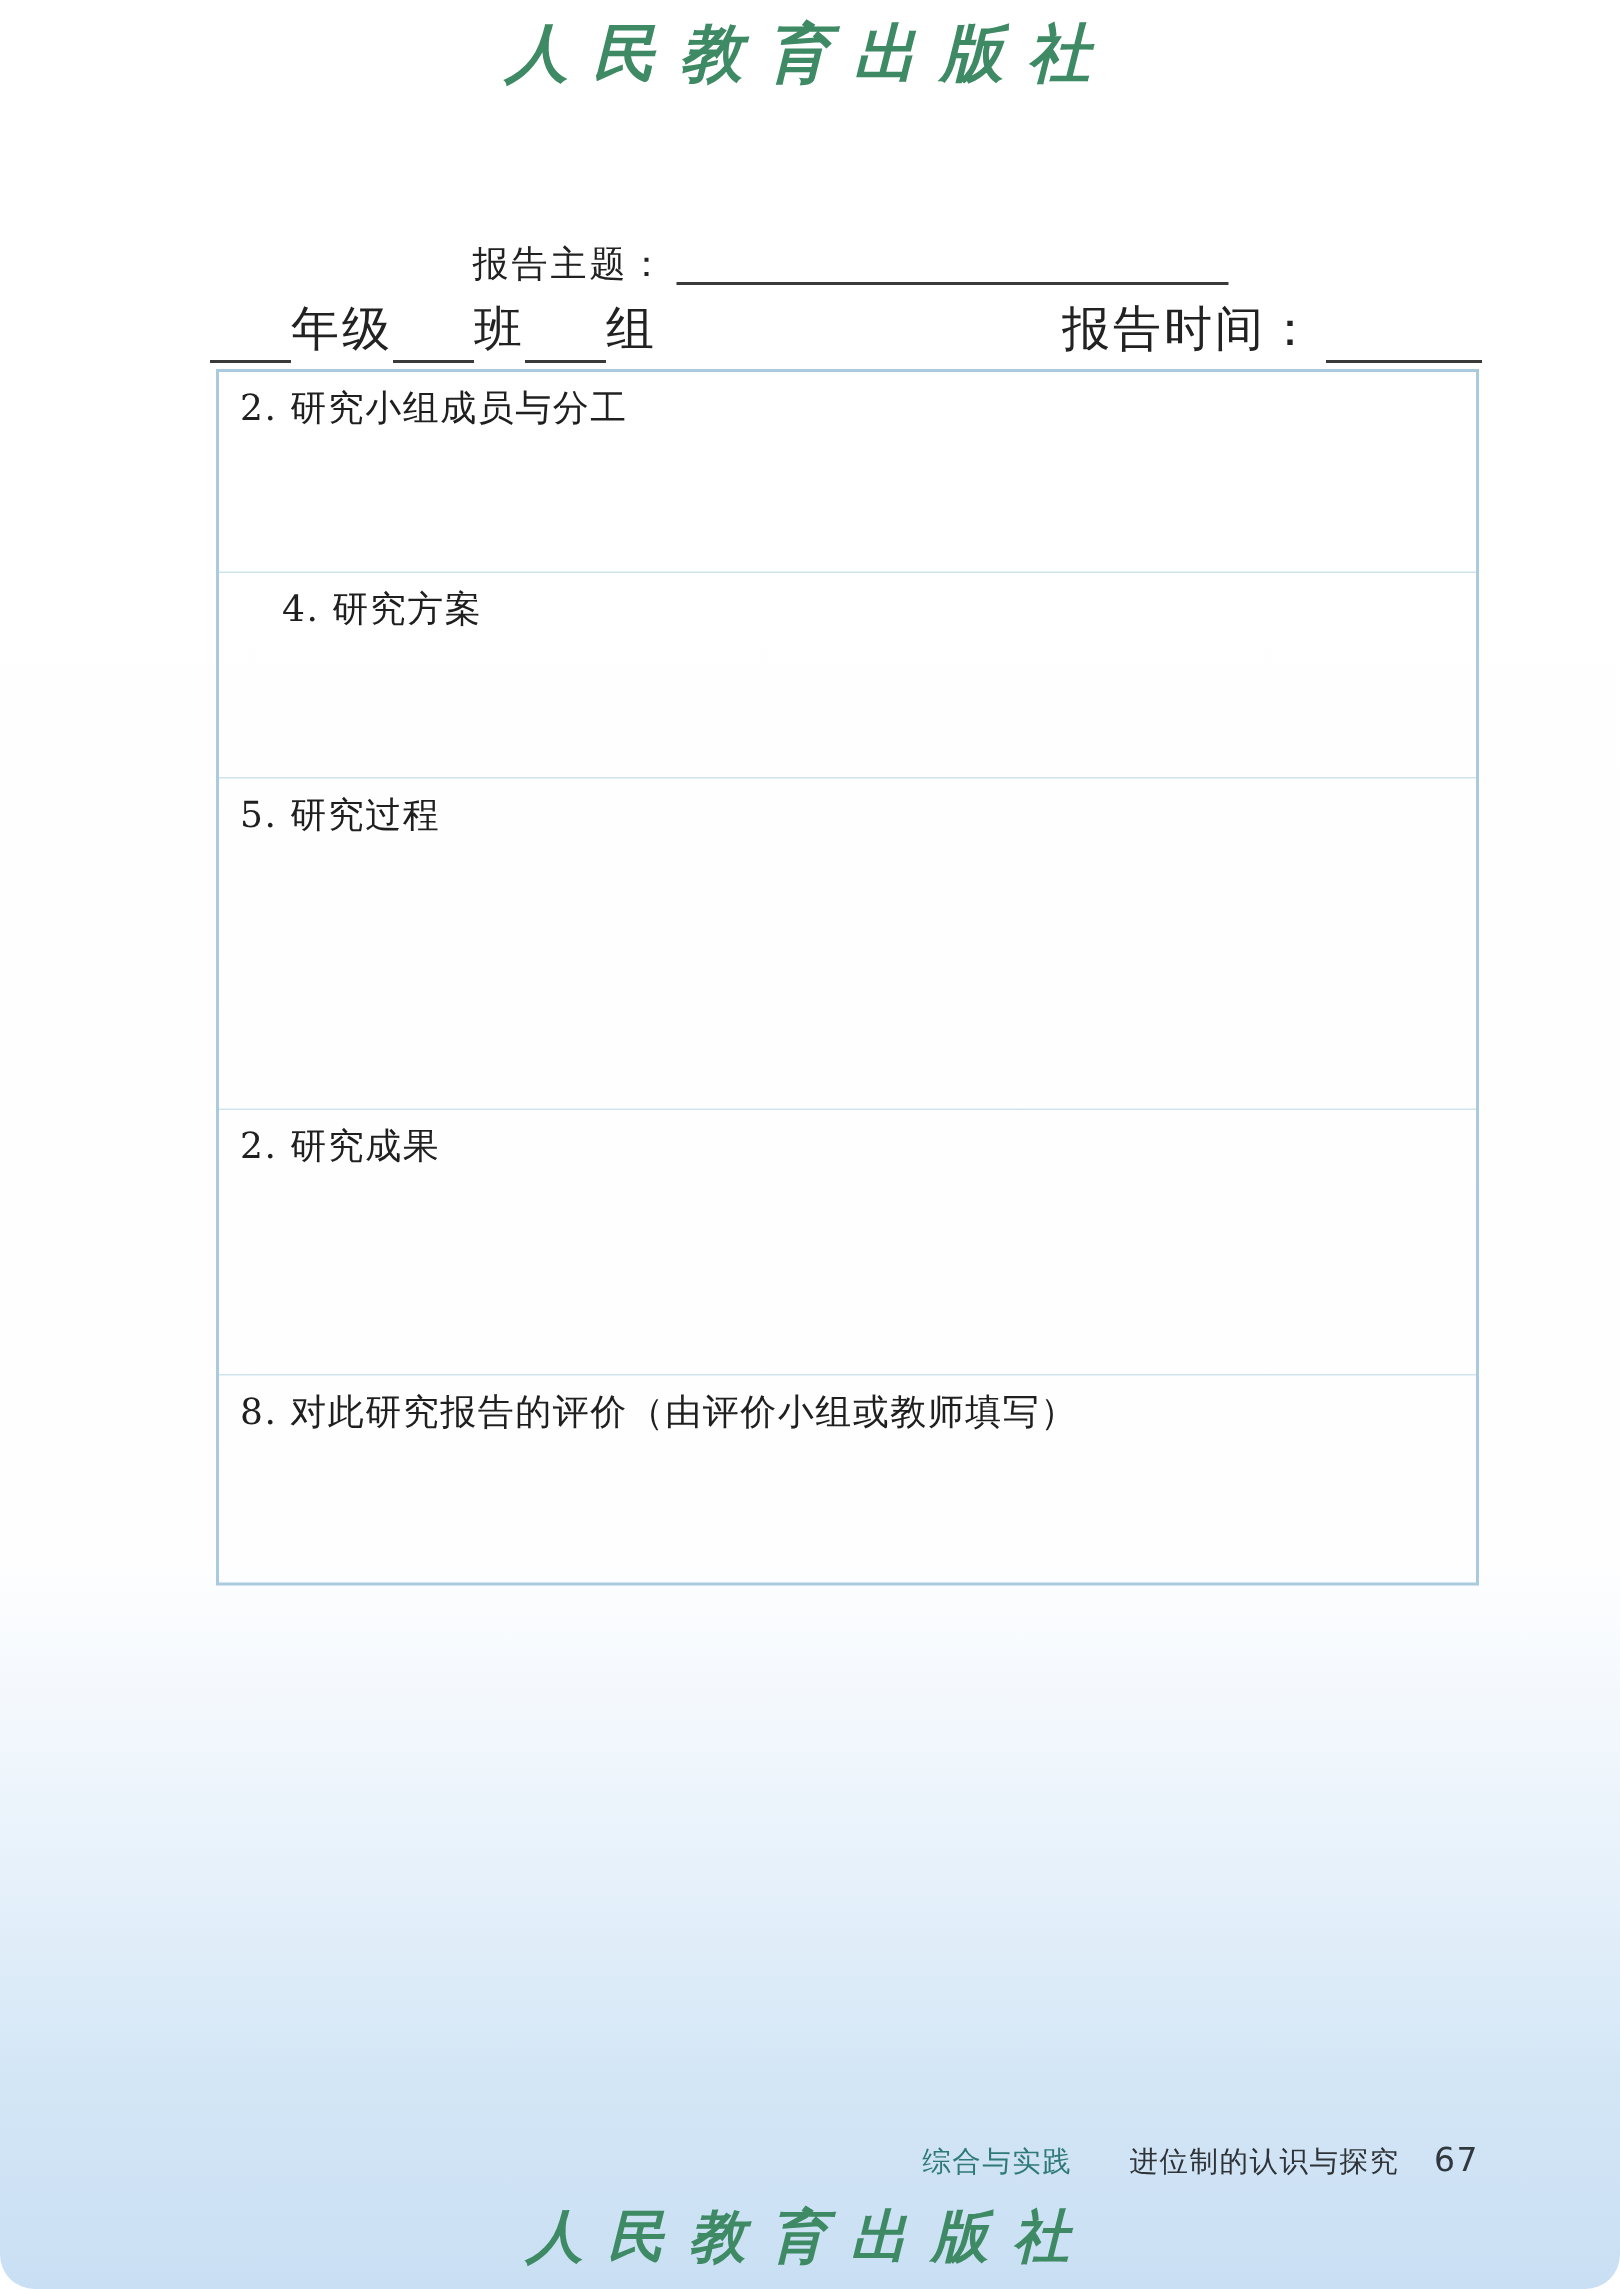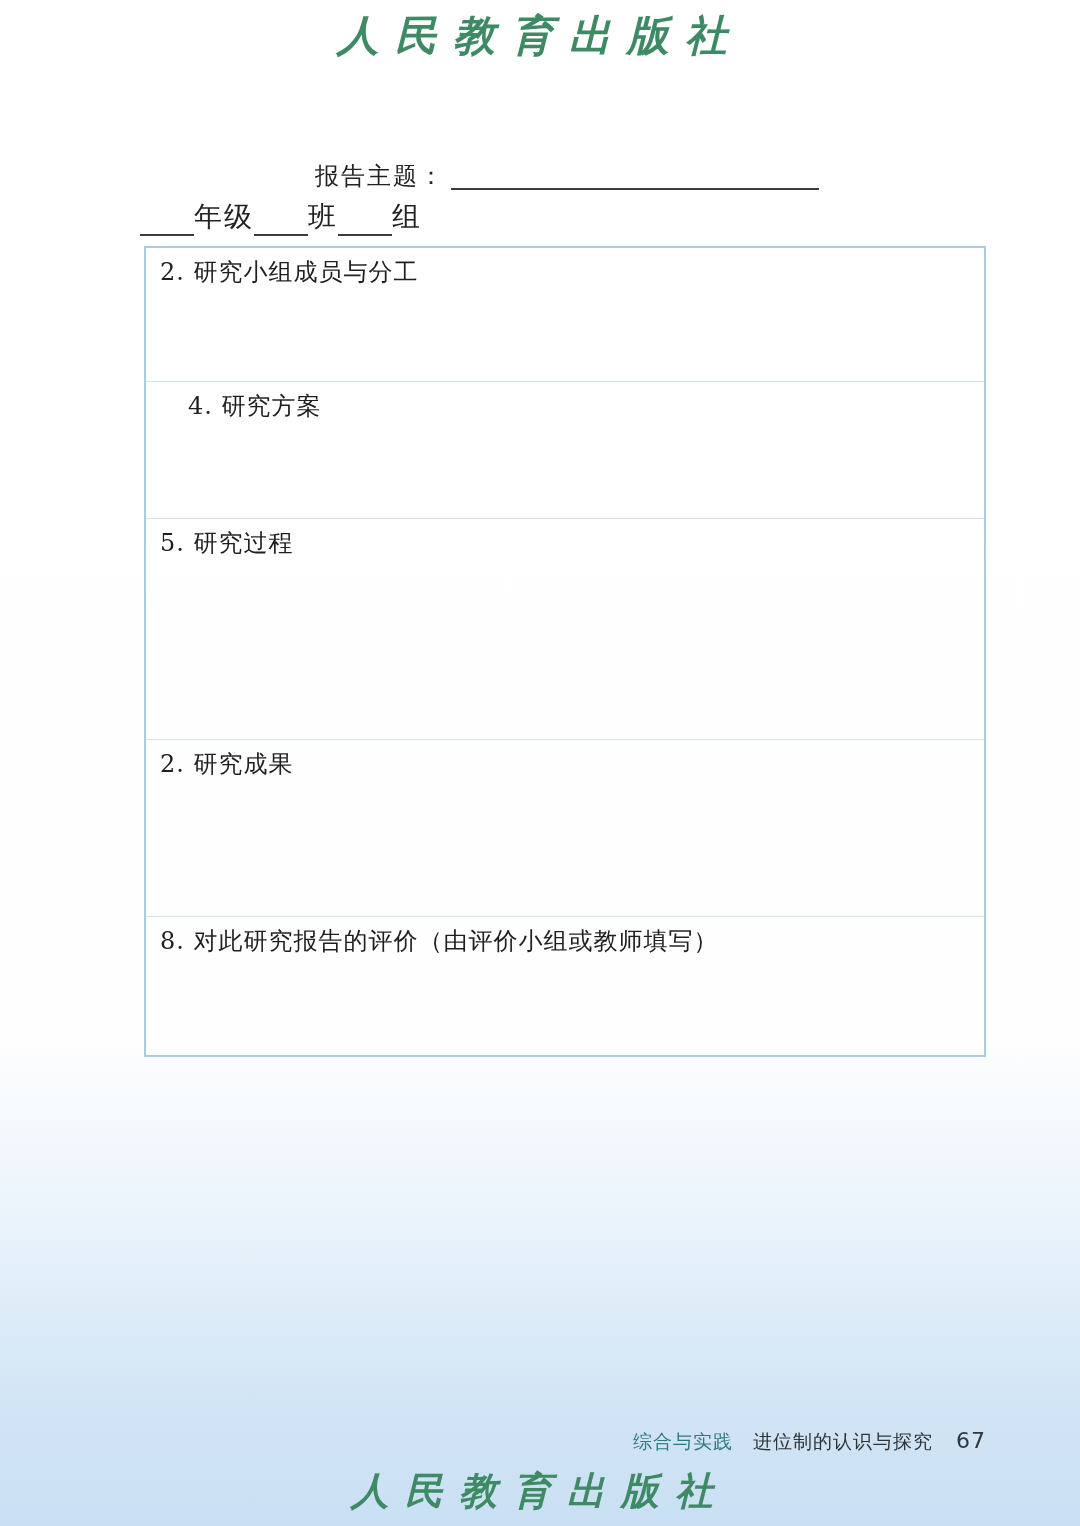--- a/index.html
+++ b/index.html
@@ -3,20 +3,21 @@
 <meta charset="utf-8">
 <style>
   html,body{margin:0;padding:0;}
   .page{
     position:relative;
     width:1080px;height:1526px;
     background:linear-gradient(180deg,#ffffff 0%,#fefeff 68%,#eaf3fb 80%,#d3e6f6 91%,#c9dff3 100%);
     overflow:hidden;
     font-family:"DejaVu Serif","Liberation Serif",serif;
     color:#222;
+    border-radius:23px;
   }
   .logo{
     position:absolute;left:0;width:100%;
     text-align:center;
     font-family:"DejaVu Serif","Liberation Serif",serif;
     font-style:italic;
     color:#3e8a64;
     letter-spacing:16px;
     font-weight:bold;
   }
@@ -37,21 +38,21 @@
   }
   .blank{
     display:inline-block;
     border-bottom:2px solid #3a3a3a;
     height:26px;
     vertical-align:baseline;
   }
   .topic-blank{width:368px;margin-left:6px;}
   .meta-line{
     position:absolute;left:140px;top:198px;width:848px;
-    font-size:28px;letter-spacing:2px;
+    font-size:32px;letter-spacing:2px;
     display:flex;justify-content:space-between;align-items:flex-end;
   }
   .meta-left,.meta-right{display:flex;align-items:flex-end;}
   .blank-sm{width:54px;}
   .blank-time{width:104px;margin-left:6px;}
   .form-table{
     position:absolute;left:144px;top:246px;width:842px;
     border:2px solid #a9cbdd;
     box-sizing:border-box;
     background:transparent;
@@ -73,21 +74,21 @@
   .r6{height:177px;}
   .r7{height:139px;}
   .r8{height:138px;}
   .footer-line{
     position:absolute;left:144px;top:1428px;width:842px;
     text-align:right;
     font-size:19px;
     letter-spacing:1px;
     color:#333;
   }
-  .footer-section{color:#2f7a78;margin-right:13px;}
+  .footer-section{color:#2f7a78;margin-right:31px;}
   .footer-chapter{color:#2f3337;}
   .footer-page{
     color:#30373d;margin-left:16px;font-size:22px;
     font-family:"DejaVu Sans","Liberation Sans",sans-serif;
   }
 </style>
 </head>
 <body>
 
 <div class="page">
@@ -101,20 +102,24 @@
   </div>
 
   <div class="meta-line">
     <span class="meta-left">
       <span class="blank blank-sm"></span>
       <span>年级</span>
       <span class="blank blank-sm"></span>
       <span>班</span>
       <span class="blank blank-sm"></span>
       <span>组</span>
+    </span>
+    <span class="meta-right">
+      <span>报告时间：</span>
+      <span class="blank blank-time"></span>
     </span>
   </div>
 
   <div class="form-table">
     <div class="form-row r2">
       <span>2. 研究小组成员与分工</span>
     </div>
     <div class="form-row r4">
       <span>4. 研究方案</span>
     </div>

